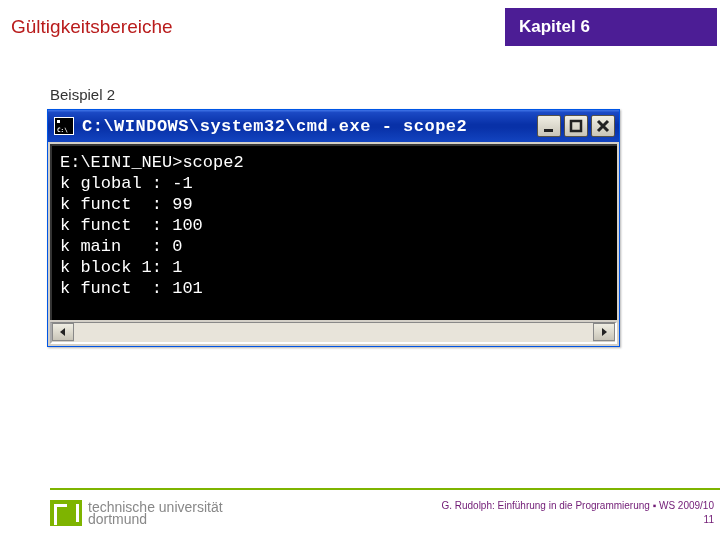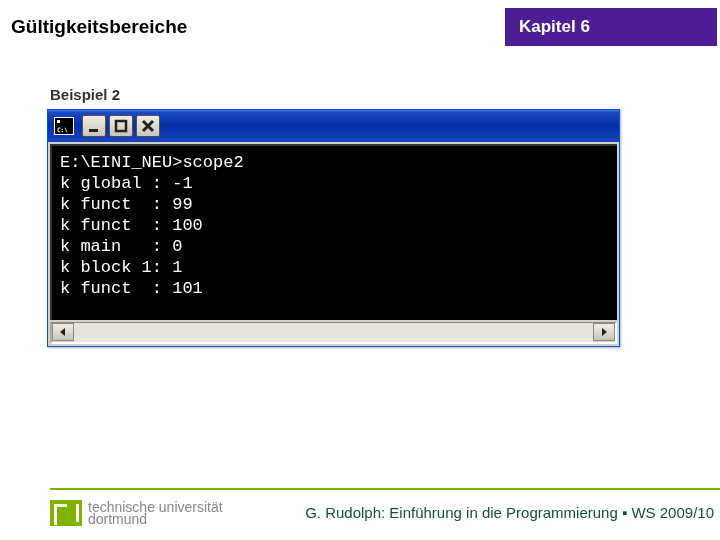--- a/index.html
+++ b/index.html
@@ -2,25 +2,25 @@
 <html><head>
 <meta charset="utf-8">
 <style>
   * { margin: 0; padding: 0; box-sizing: border-box; }
   html, body { width: 720px; height: 540px; font-family: Arial, sans-serif; background: #fff; overflow: hidden; }
 
   .slide { position: relative; width: 720px; height: 540px; }
 
   
   .header { position: absolute; top: 8px; left: 3px; right: 3px; height: 38px; display: flex; }
-  .header-left { background: #fff; flex: 0 0 502px; display: flex; align-items: center; padding-left: 8px; font-weight: bold; font-size: 19px; color: #000000; }
+  .header-left { background: #fff; flex: 0 0 502px; display: flex; align-items: center; padding-left: 8px; font-weight: normal; font-size: 19px; color: #b91c1c; }
   .header-right { background: #4c1d95; flex: 1; display: flex; align-items: center; padding-left: 14px; font-weight: bold; font-size: 17px; color: #fff; }
 
   
-  .subtitle { position: absolute; top: 86px; left: 50px; font-weight: bold; font-size: 15px; color: #333; }
+  .subtitle { position: absolute; top: 86px; left: 50px; font-weight: normal; font-size: 15px; color: #333; }
 
   
   .cmd-window { position: absolute; top: 109px; left: 47px; width: 573px; border: 1px solid #0055E5; background: #d4d0c8; box-shadow: 1px 1px 2px rgba(0,0,0,.3); }
   .cmd-titlebar { height: 32px; background: linear-gradient(to bottom, #3f74e8 0%, #1b49c4 8%, #0831a8 45%, #0831a8 55%, #1344c0 100%); display: flex; align-items: center; padding: 0 4px 0 6px; }
   .cmd-icon { width: 20px; height: 18px; background: #000; border: 1px solid #fff; position: relative; margin-right: 8px; }
   .cmd-icon::after { content: ""; position: absolute; left: 2px; top: 2px; width: 3px; height: 3px; background: #fff; }
   .cmd-icon span { position:absolute; left:2px; bottom:1px; color:#fff; font: bold 6px/6px monospace; }
   .cmd-title { flex: 1; color: #fff; font-weight: bold; font-size: 17px; font-family: "Lucida Console","Courier New",monospace; letter-spacing: .5px; white-space: nowrap; overflow: hidden; }
   .cmd-buttons { display: flex; gap: 3px; }
   .cmd-btn { width: 24px; height: 22px; background: linear-gradient(#f0eee3,#c9c5b8); border: 1px solid #565248; border-radius: 2px; display:flex; align-items:center; justify-content:center; }
@@ -34,40 +34,41 @@
   .scroll-btn svg { width:10px; height:10px; }
 
   
   .divider { position: absolute; left: 50px; right: 0; bottom: 50px; height: 2px; background: #7eb400; }
   .footer { position: absolute; left: 50px; right: 6px; bottom: 6px; height: 42px; display:flex; align-items:center; justify-content: space-between; }
   .tu-logo { display:flex; align-items:center; gap:6px; }
   .tu-mark { width: 32px; height: 26px; background: #7eb400; position: relative; }
   .tu-mark::before { content:""; position:absolute; left:4px; top:4px; width:10px; height:18px; border:3px solid #fff; border-bottom:none; border-right:none;}
   .tu-mark::after { content:""; position:absolute; right:3px; top:4px; width:10px; height:18px; border:3px solid #fff; border-top:none; border-left:none; border-bottom:none;}
   .tu-text { font-size: 14px; line-height: 12px; color: #888; }
-  .credit { text-align: right; font-size: 15px; color: #14532d; line-height: 14px; }
+  .credit { text-align: right; font-size: 10px; color: #701a75; line-height: 14px; }
   .credit .page { display:block; text-align:right; }
 </style>
 </head>
 <body>
 
 <div class="slide">
 
   <div class="header">
     <div class="header-left">Gültigkeitsbereiche</div>
     <div class="header-right">Kapitel 6</div>
   </div>
 
   <div class="subtitle">Beispiel 2</div>
 
   <div class="cmd-window">
     <div class="cmd-titlebar">
       <div class="cmd-icon">
           <span>C:\</span>
         </div>
+      <div class="cmd-title">C:\WINDOWS\system32\cmd.exe - scope2</div>
       <div class="cmd-buttons">
         <div class="cmd-btn">
           <svg viewBox="0 0 14 14">
               <rect x="2" y="10" width="9" height="3" fill="#222"></rect>
             </svg>
         </div>
         <div class="cmd-btn">
           <svg viewBox="0 0 14 14">
               <rect x="2" y="2" width="10" height="10" fill="none" stroke="#222" stroke-width="2.5"></rect>
             </svg>
@@ -108,16 +109,17 @@
   <div class="footer">
     <div class="tu-logo">
       <div class="tu-mark"></div>
       <div class="tu-text">
         <div>technische universität</div>
         <div>dortmund</div>
       </div>
     </div>
     <div class="credit">
       <span>G. Rudolph: Einführung in die Programmierung ▪ WS 2009/10</span>
+      <span class="page">11</span>
     </div>
   </div>
 
 </div>
 
 </body></html>

